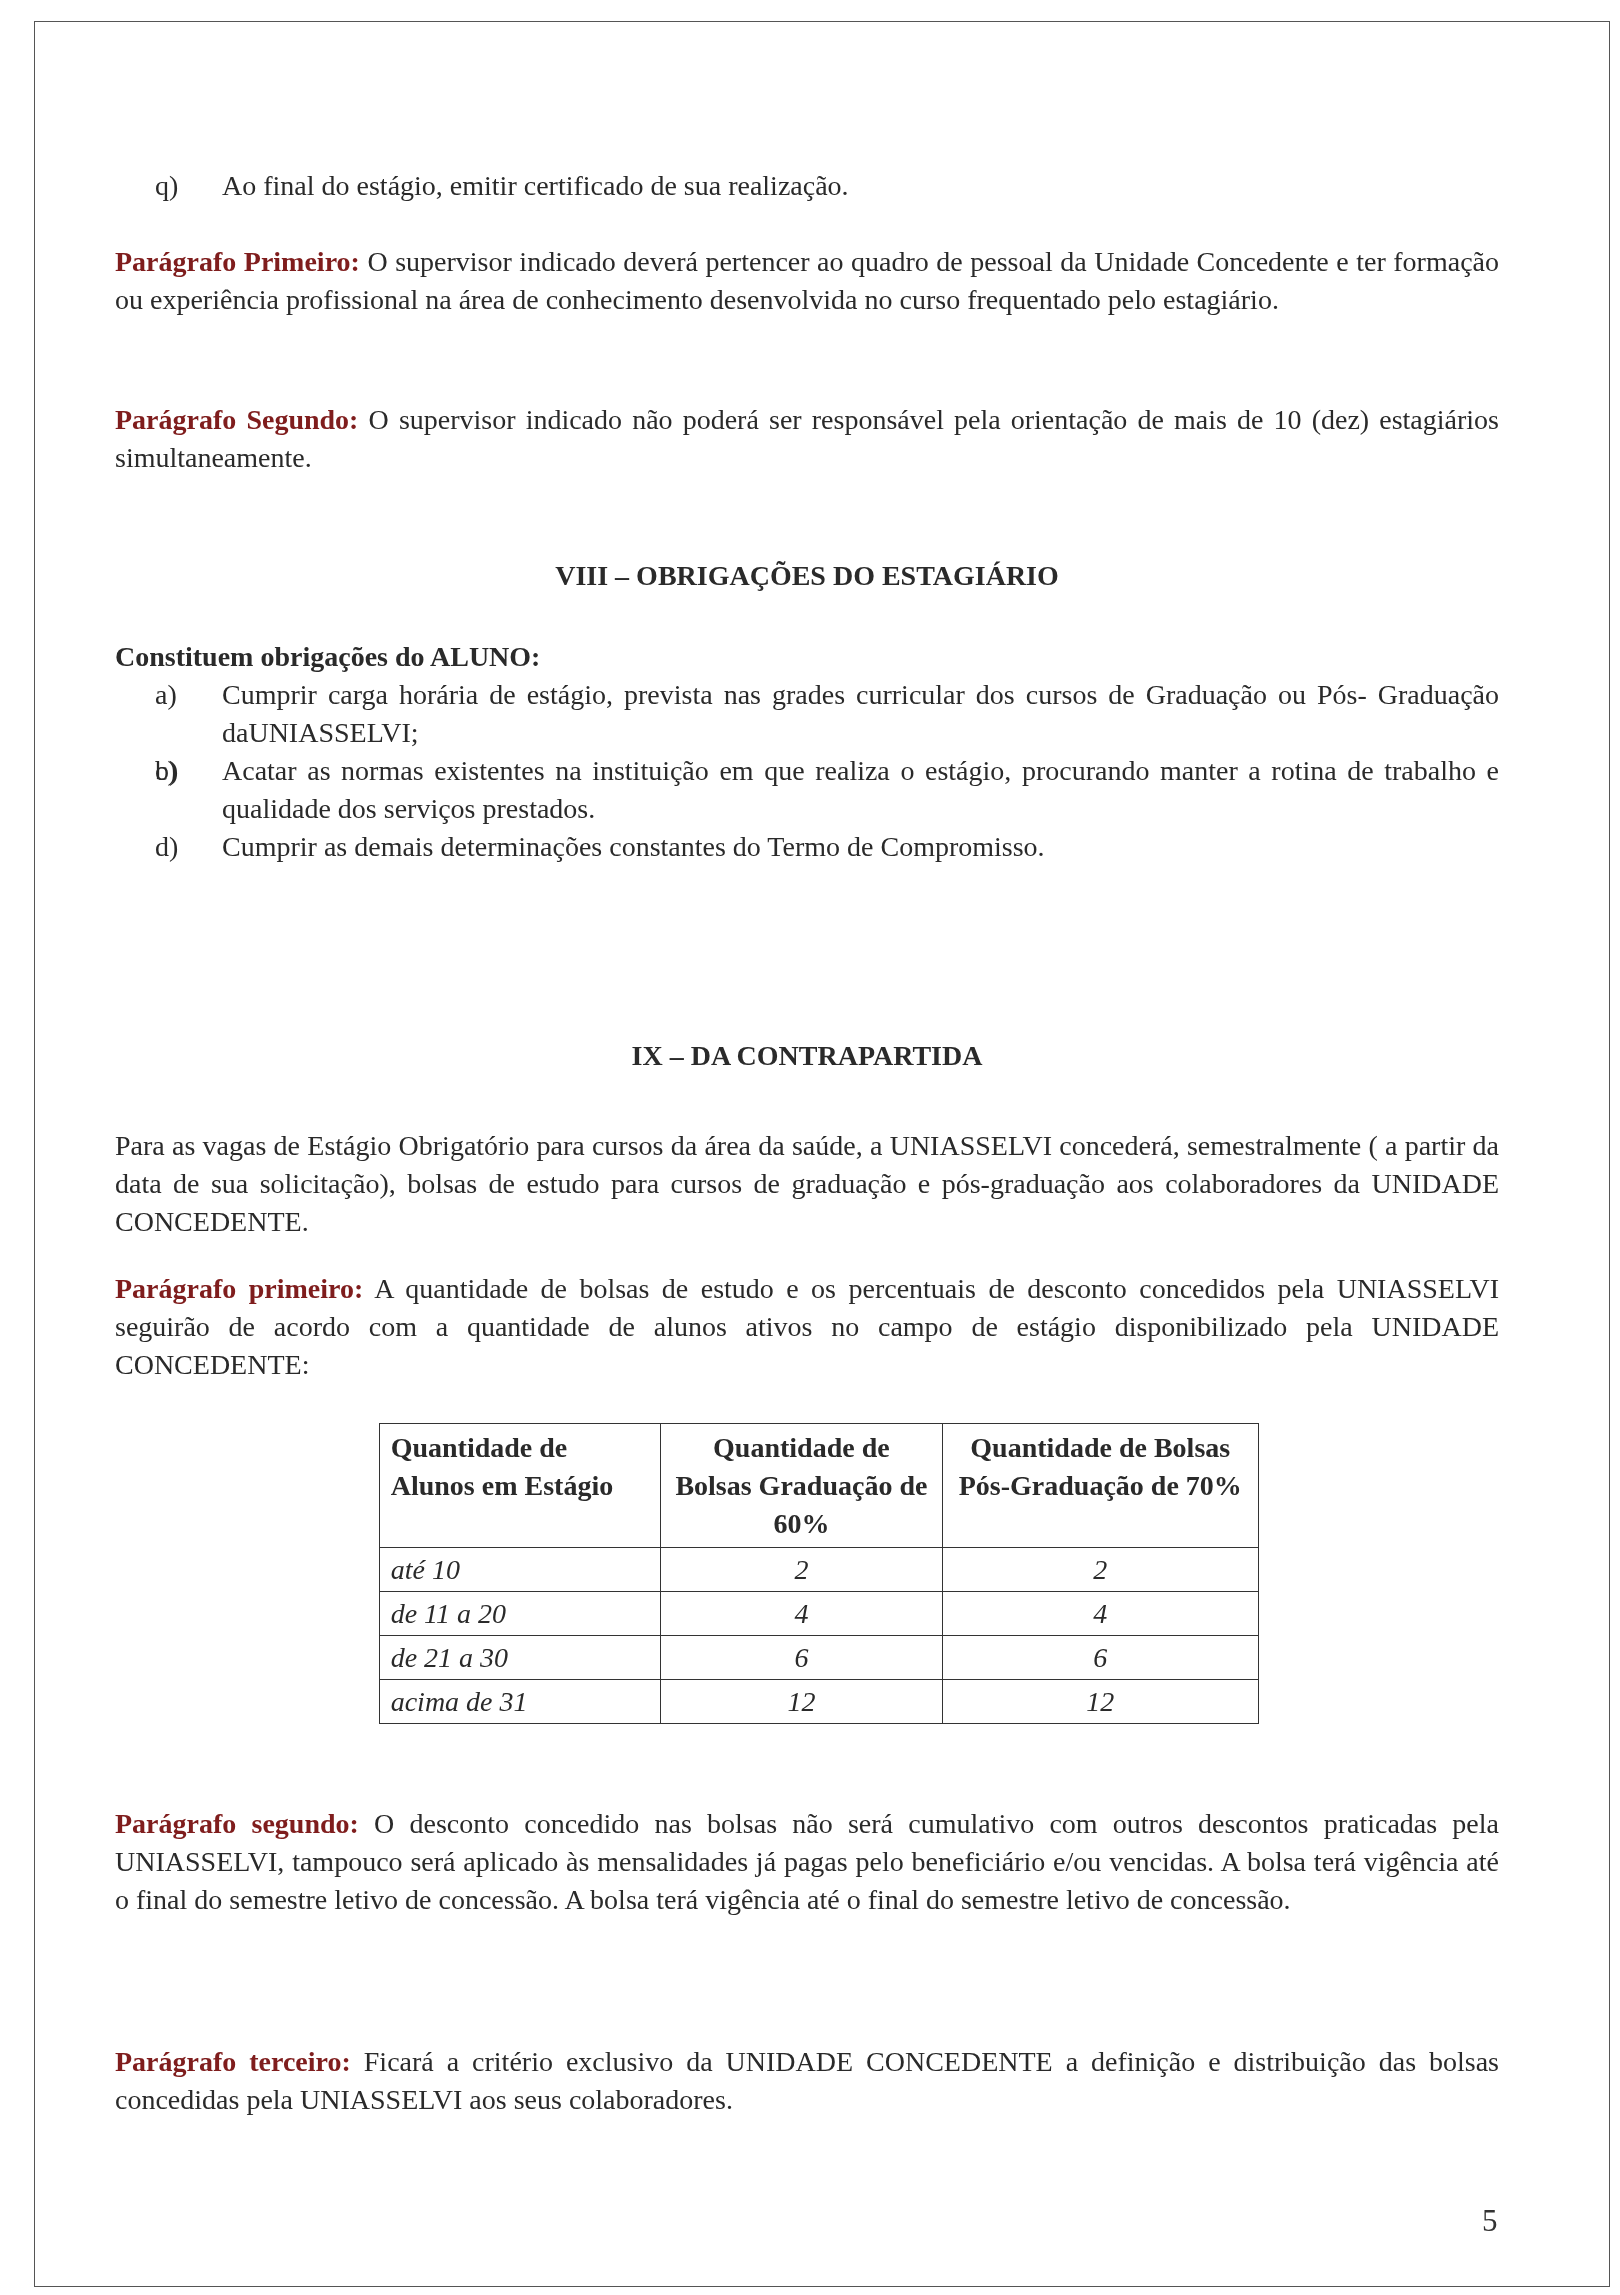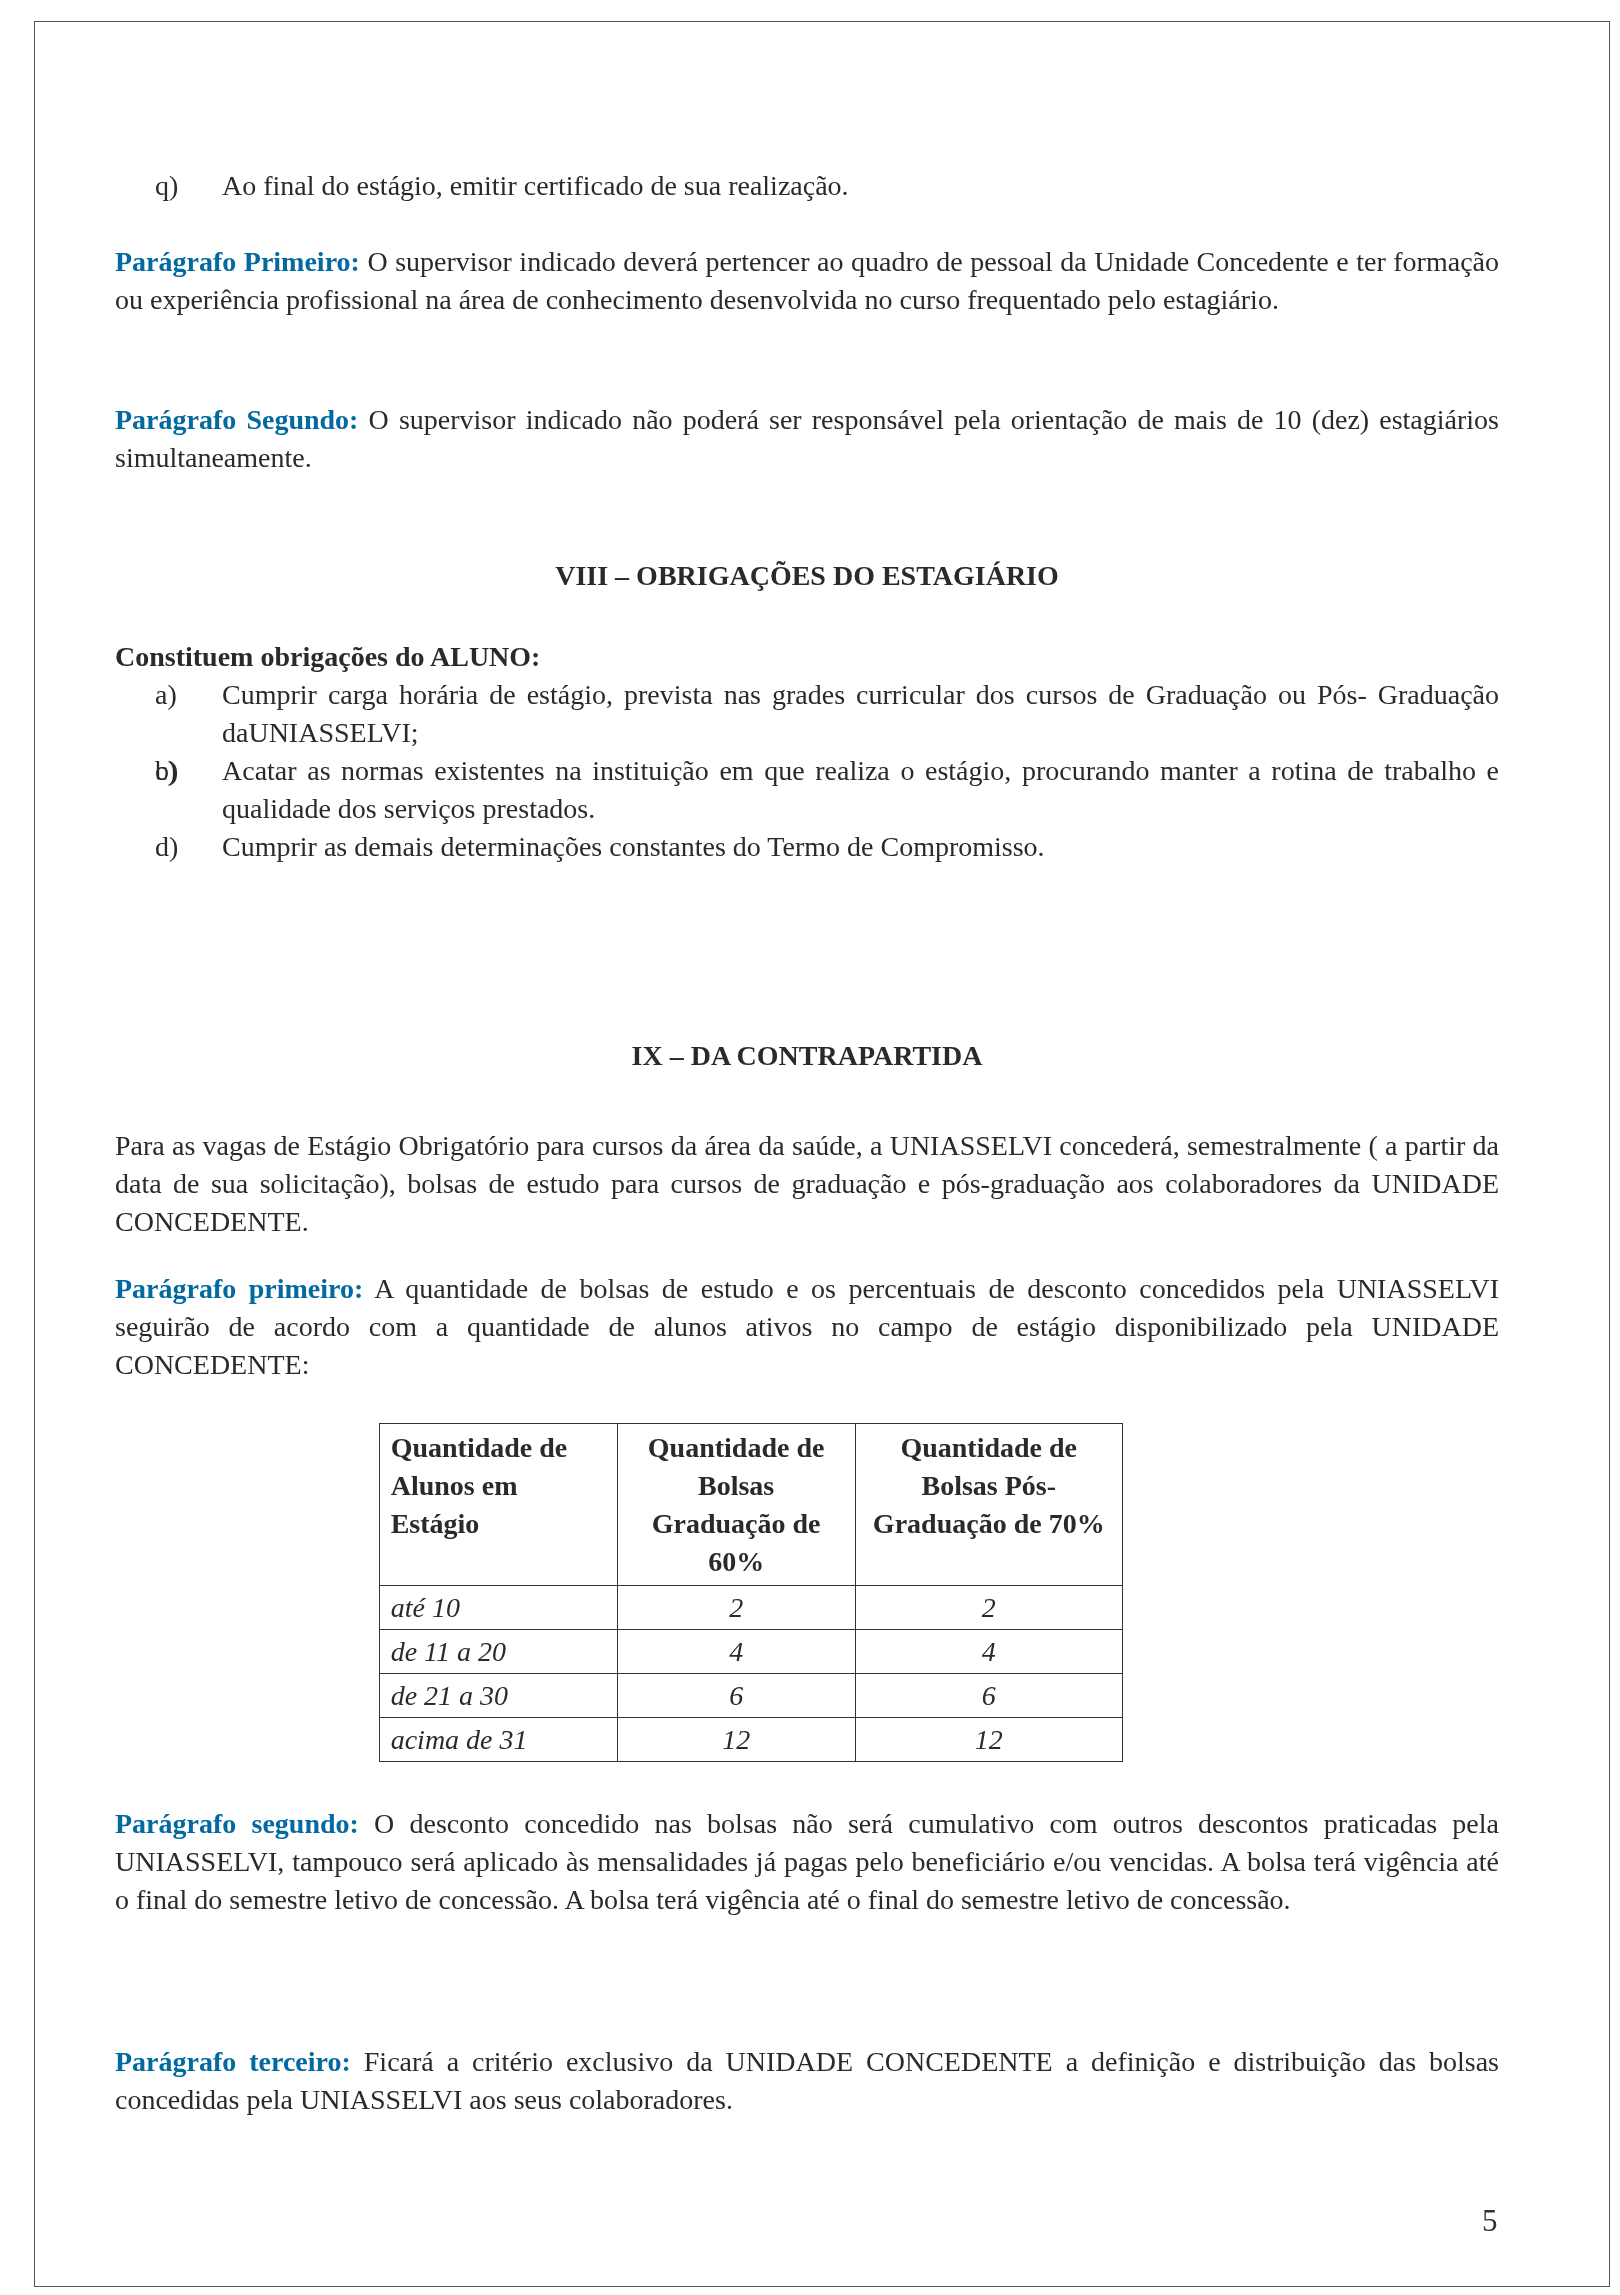--- a/index.html
+++ b/index.html
@@ -8,26 +8,26 @@
     position: absolute; left: 34px; top: 21.4px; width: 1576px; height: 2266px;
     border: 1.5px solid #555; box-sizing: border-box; background: #fff;
   }
   .doc {
     position: absolute; left: 115px; top: 0; width: 1384px;
     font-family: "Liberation Serif", "DejaVu Serif", serif;
     color: #2a2a2a; font-size: 28px; line-height: 38px;
   }
   .abs { position: absolute; left: 0; right: 0; }
   p { margin: 0; text-align: justify; }
-  b { color: #0369a1; }
+  b { color: #7f1d1d; }
   .item { position: relative; padding-left: 107px; text-align: justify; }
   .item .lbl { position: absolute; left: 40px; top: 0; }
   .heading { text-align: center; font-weight: bold; font-size: 28px; }
   table.bolsas {
-    position: absolute; left: 264px; top: 1423px; width: 744px;
+    position: absolute; left: 264px; top: 1423px; width: 880px;
     border-collapse: collapse; font-size: 28px; line-height: 38px;
   }
   table.bolsas th, table.bolsas td { border: 1.5px solid #333; padding: 0 10.7px; vertical-align: top; }
   table.bolsas th { font-weight: bold; padding-top: 4.6px; padding-bottom: 4.6px; }
   table.bolsas th:first-child { text-align: left; }
   table.bolsas td { text-align: center; height: 43px; line-height: 43px; font-style: italic; }
   table.bolsas td:first-child { text-align: left; }
   .page-num { position: absolute; left: 1482px; top: 2203px; font-size: 31px; color: #333; font-family: "Liberation Serif", serif; }
 </style>
 </head>

